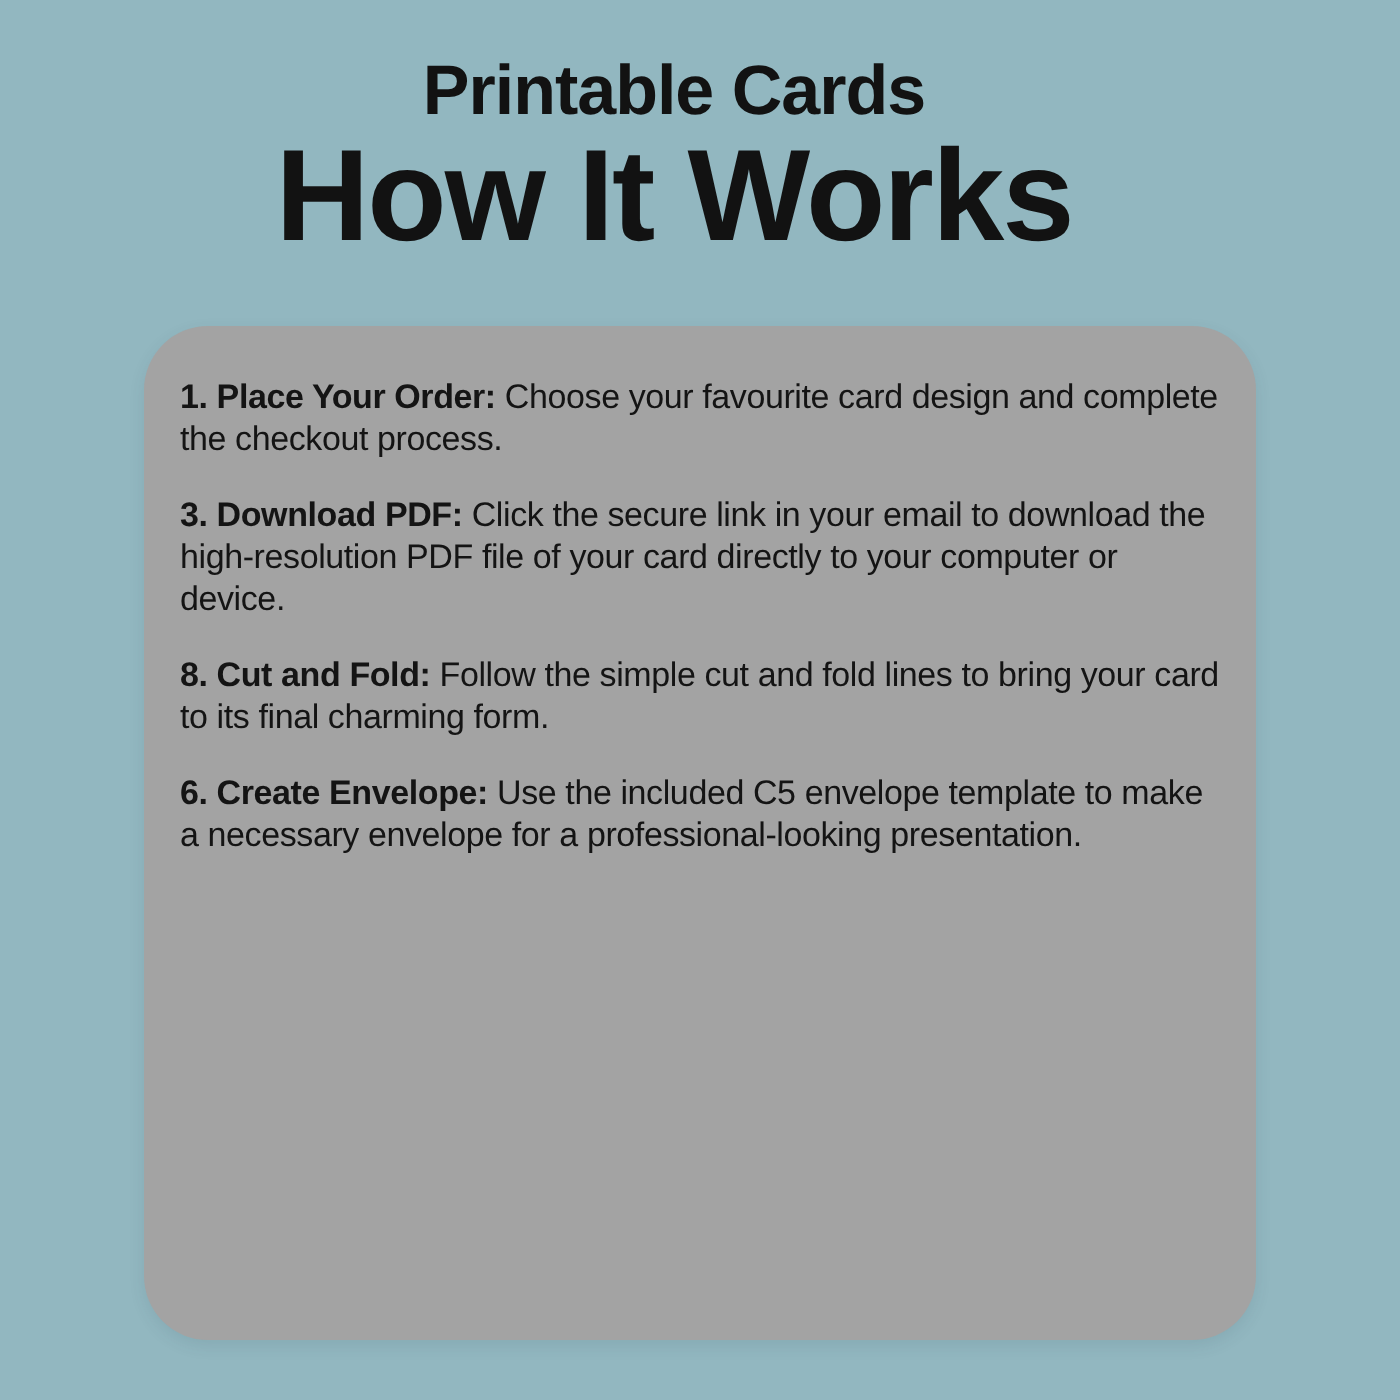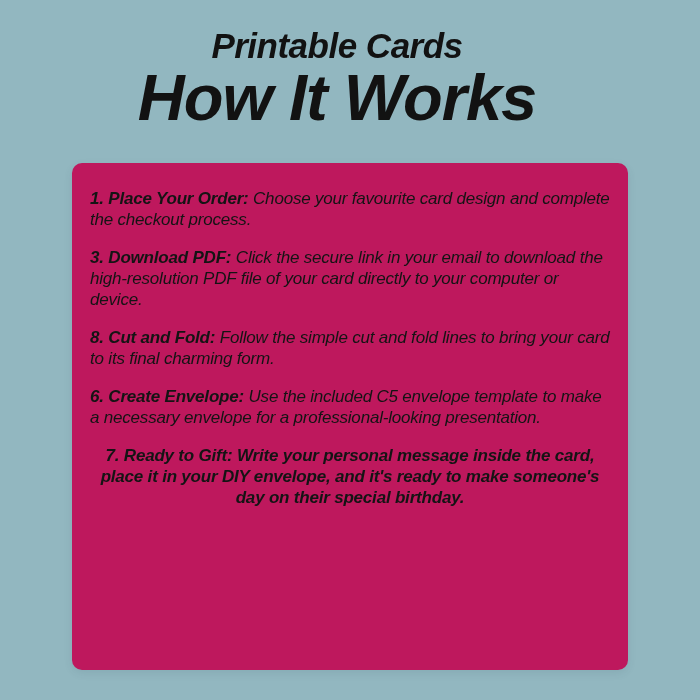--- a/index.html
+++ b/index.html
@@ -8,21 +8,20 @@
     width: 700px;
     height: 700px;
     overflow: hidden;
     background: #92b7c0;
     font-family: "Liberation Sans", sans-serif;
   }
   .page {
     width: 674px;
     height: 700px;
     position: relative;
-    font-style: italic;
   }
   .header {
     text-align: center;
     padding-top: 26px;
   }
   .header .subtitle {
     margin: 0;
     font-size: 35px;
     line-height: 40px;
     font-weight: bold;
@@ -37,22 +36,22 @@
     letter-spacing: -1px;
     color: #121212;
   }
   .card {
     position: absolute;
     left: 72px;
     top: 163px;
     width: 556px;
     min-height: 507px;
     box-sizing: border-box;
-    background: #be185d;
-    border-radius: 10px;
+    background: #a3a3a3;
+    border-radius: 32px;
     padding: 25px 18px 22px 18px;
     box-shadow: 0 3px 8px rgba(40, 70, 80, 0.10);
   }
   .step {
     margin: 0 0 17px 0;
     font-size: 17px;
     line-height: 21px;
     letter-spacing: -0.2px;
     color: #141414;
   }
@@ -75,16 +74,15 @@
     <h2 class="subtitle">Printable Cards</h2>
     <h1 class="title">How It Works</h1>
   </div>
 
   <div class="card">
     <div id="steps-list">
         <p class="step"><span class="step-label">1. Place Your Order:</span> <span>Choose your favourite card design and complete the checkout process.</span></p>
         <p class="step"><span class="step-label">3. Download PDF:</span> <span>Click the secure link in your email to download the high-resolution PDF file of your card directly to your computer or device.</span></p>
         <p class="step"><span class="step-label">8. Cut and Fold:</span> <span>Follow the simple cut and fold lines to bring your card to its final charming form.</span></p>
         <p class="step"><span class="step-label">6. Create Envelope:</span> <span>Use the included C5 envelope template to make a necessary envelope for a professional-looking presentation.</span></p>
-        <p class="step emphasis"><span class="step-label">7. Ready to Gift:</span> <span>Write your personal message inside the card, place it in your DIY envelope, and it's ready to make someone's day on their special birthday.</span></p>
       </div>
   </div>
 </div>
 
 </body></html>

